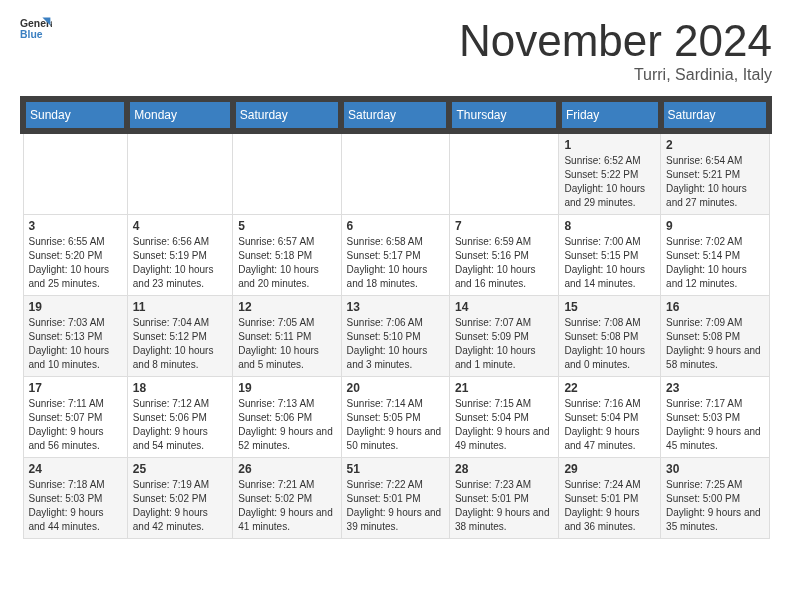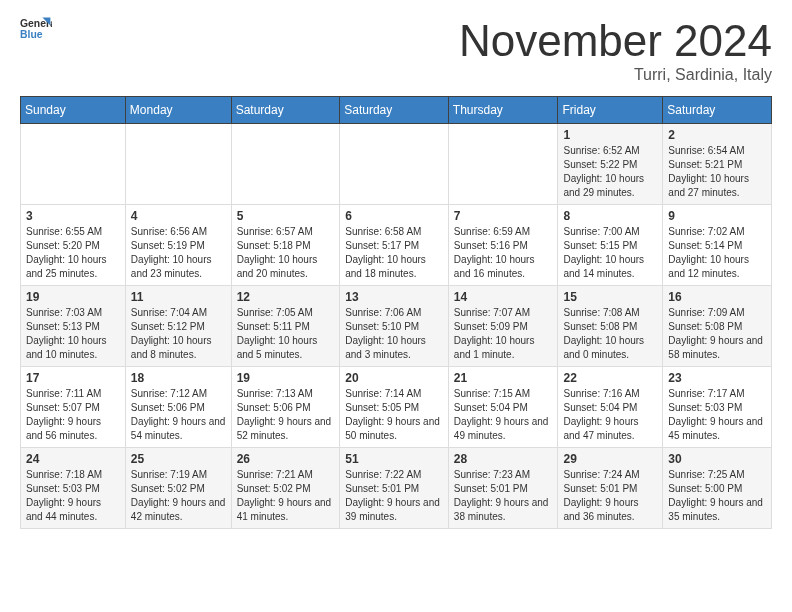--- a/index.html
+++ b/index.html
@@ -6,21 +6,21 @@
     body { font-family: Arial, sans-serif; background: #fff; width: 792px; min-height: 612px; }
     .page { padding: 16px 20px; }
     .header { display: flex; justify-content: space-between; align-items: flex-start; margin-bottom: 12px; }
     .logo { display: flex; align-items: center; gap: 4px; }
     .logo-icon { width: 32px; height: 24px; }
     .title-area { text-align: right; }
     .month-title { font-size: 44px; color: #333; font-weight: normal; }
     .location { font-size: 16px; color: #555; }
     table { width: 100%; border-collapse: collapse; font-size: 11px; }
     thead tr { background: #3a7fc1; color: #fff; }
-    thead th { padding: 6px 4px; text-align: left; font-weight: normal; font-size: 12px; border: 1px solid #404040; }
+    thead th { padding: 6px 4px; text-align: left; font-weight: normal; font-size: 12px; border: 6px solid #404040; }
     tbody tr { background: #fff; }
     tbody tr:nth-child(odd) td { background: #f5f5f5; }
     tbody td { border: 1px solid #ddd; padding: 4px 5px; vertical-align: top; height: 80px; color: #333; }
     .day-num { font-weight: bold; font-size: 12px; display: block; margin-bottom: 2px; }
     .day-info { font-size: 10px; line-height: 1.4; color: #333; }
     .empty { background: #fff !important; }
   </style>
 </head>
 <body>
 

